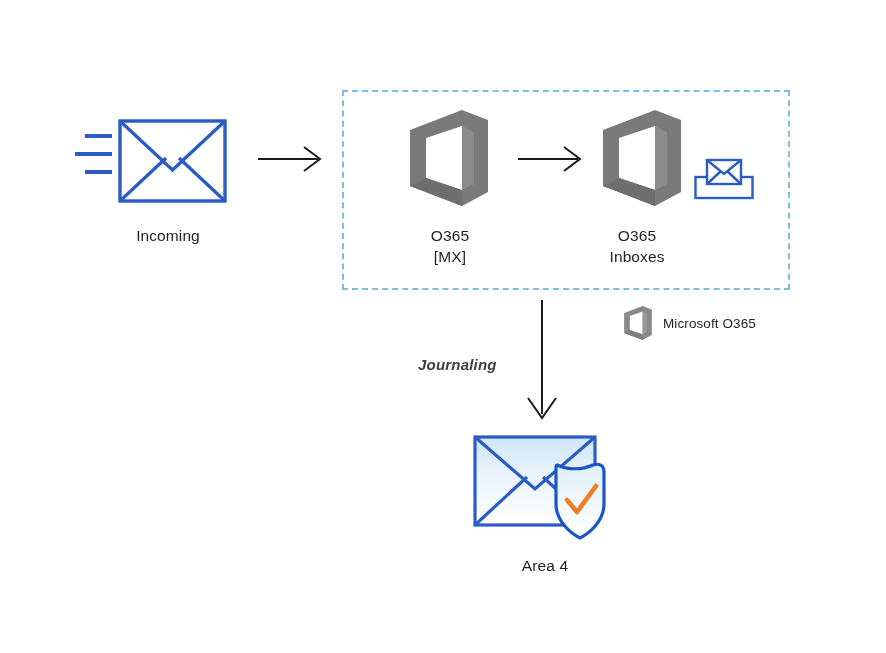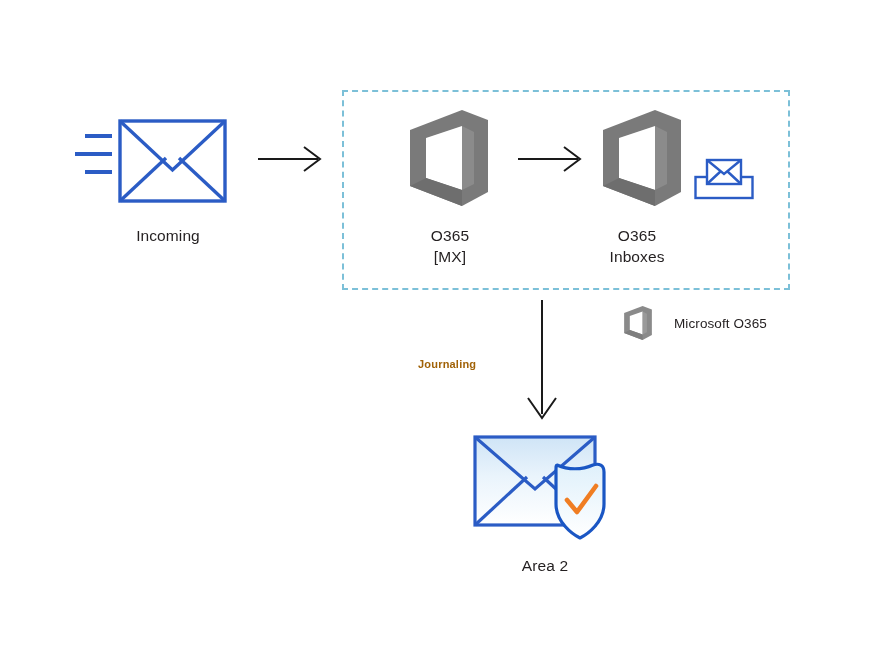--- a/index.html
+++ b/index.html
@@ -67,36 +67,37 @@
 
   
   #arrow-incoming-to-mx { left: 258px; top: 142px; width: 66px; height: 34px; }
   #arrow-mx-to-inbox { left: 518px; top: 142px; width: 66px; height: 34px; }
   #arrow-journaling { left: 520px; top: 300px; width: 44px; height: 122px; }
 
   
   #journaling-label {
     left: 418px;
     top: 354px;
-    font-size: 11px;
+    font-size: 15px;
     font-weight: bold;
-    color: #a16207;
+    color: #404040;
     letter-spacing: 0.2px;
     white-space: nowrap;
+    font-style: italic;
   }
 
   
   #legend-o365 {
     left: 622px;
     top: 303px;
     width: 180px;
     height: 40px;
     display: flex;
     align-items: center;
-    gap: 20px;
+    gap: 9px;
   }
   #legend-o365 .legend-label {
     font-size: 13.5px;
     color: #231f20;
     white-space: nowrap;
     letter-spacing: 0.1px;
   }
 
   
   #area1-node { left: 470px; top: 432px; width: 160px; height: 110px; }
@@ -228,16 +229,16 @@
         <path d="M125 93 L73 45" fill="none" stroke="#2b5cc5" stroke-width="3.2"></path>
       </g>
 
       <g>
         <path d="M87 33 C98 38 112 38 123 33 C129 31 134 33 134 40 L134 72 C134 90 118 102 110 106 C102 102 86 90 86 72 L86 40 C86 34 86 33 87 33 Z" fill="url(#shieldGrad)" stroke="#1a56c4" stroke-width="3.2" stroke-linejoin="round"></path>
         <path d="M97 68 L107 80 L126 54" fill="none" stroke="#f07d22" stroke-width="4.6" stroke-linecap="round" stroke-linejoin="round"></path>
       </g>
     </svg>
   </div>
   <div class="caption" id="area1-caption">
-    <span class="line">Area 2</span>
+    <span class="line">Area 4</span>
   </div>
 
 </div>
 
 </body></html>

